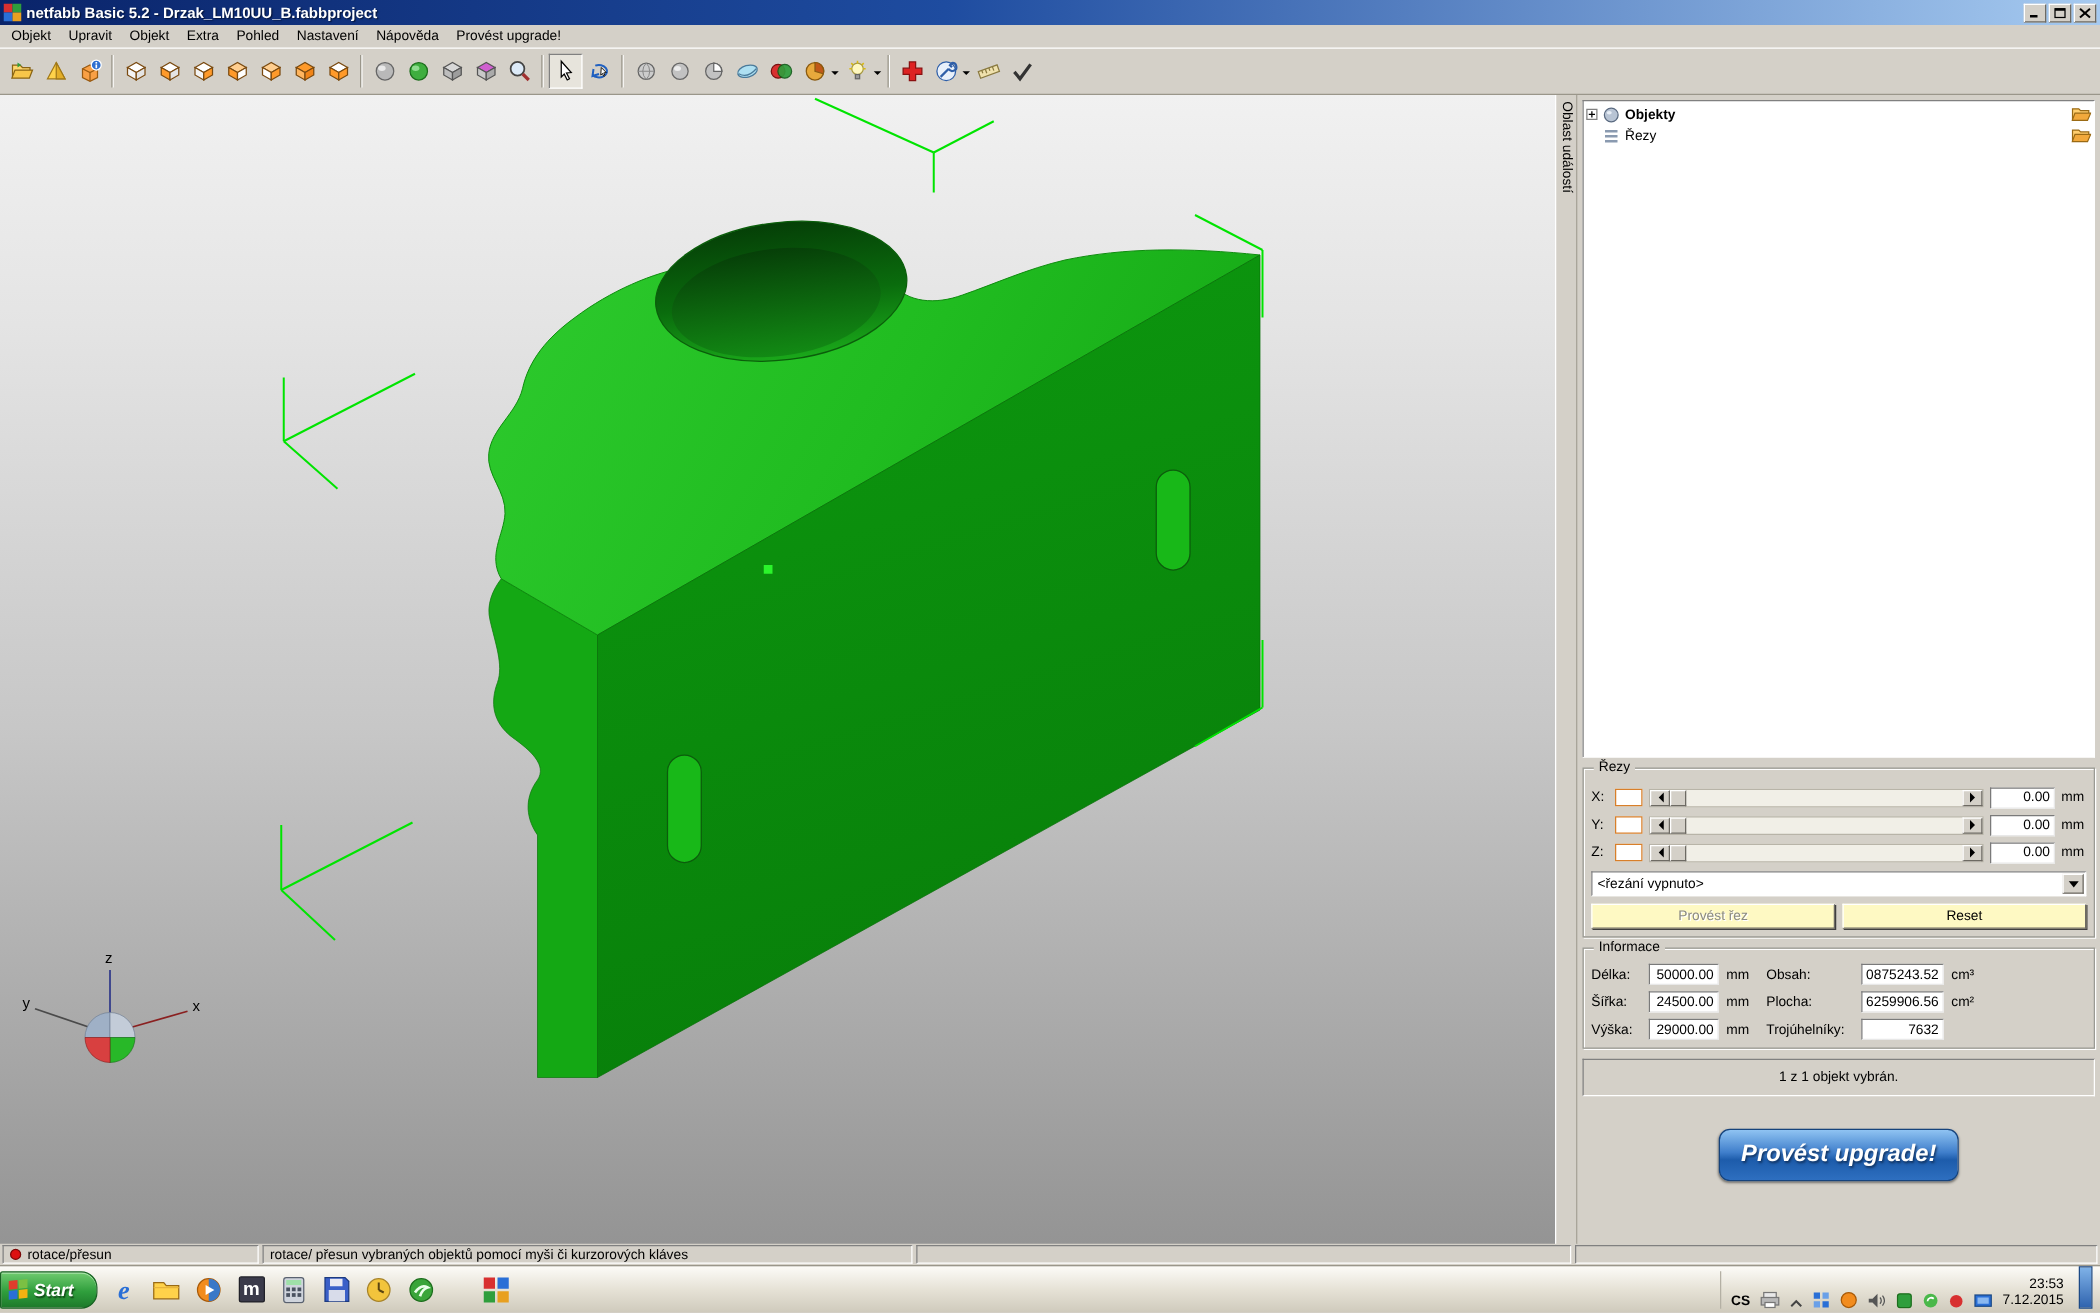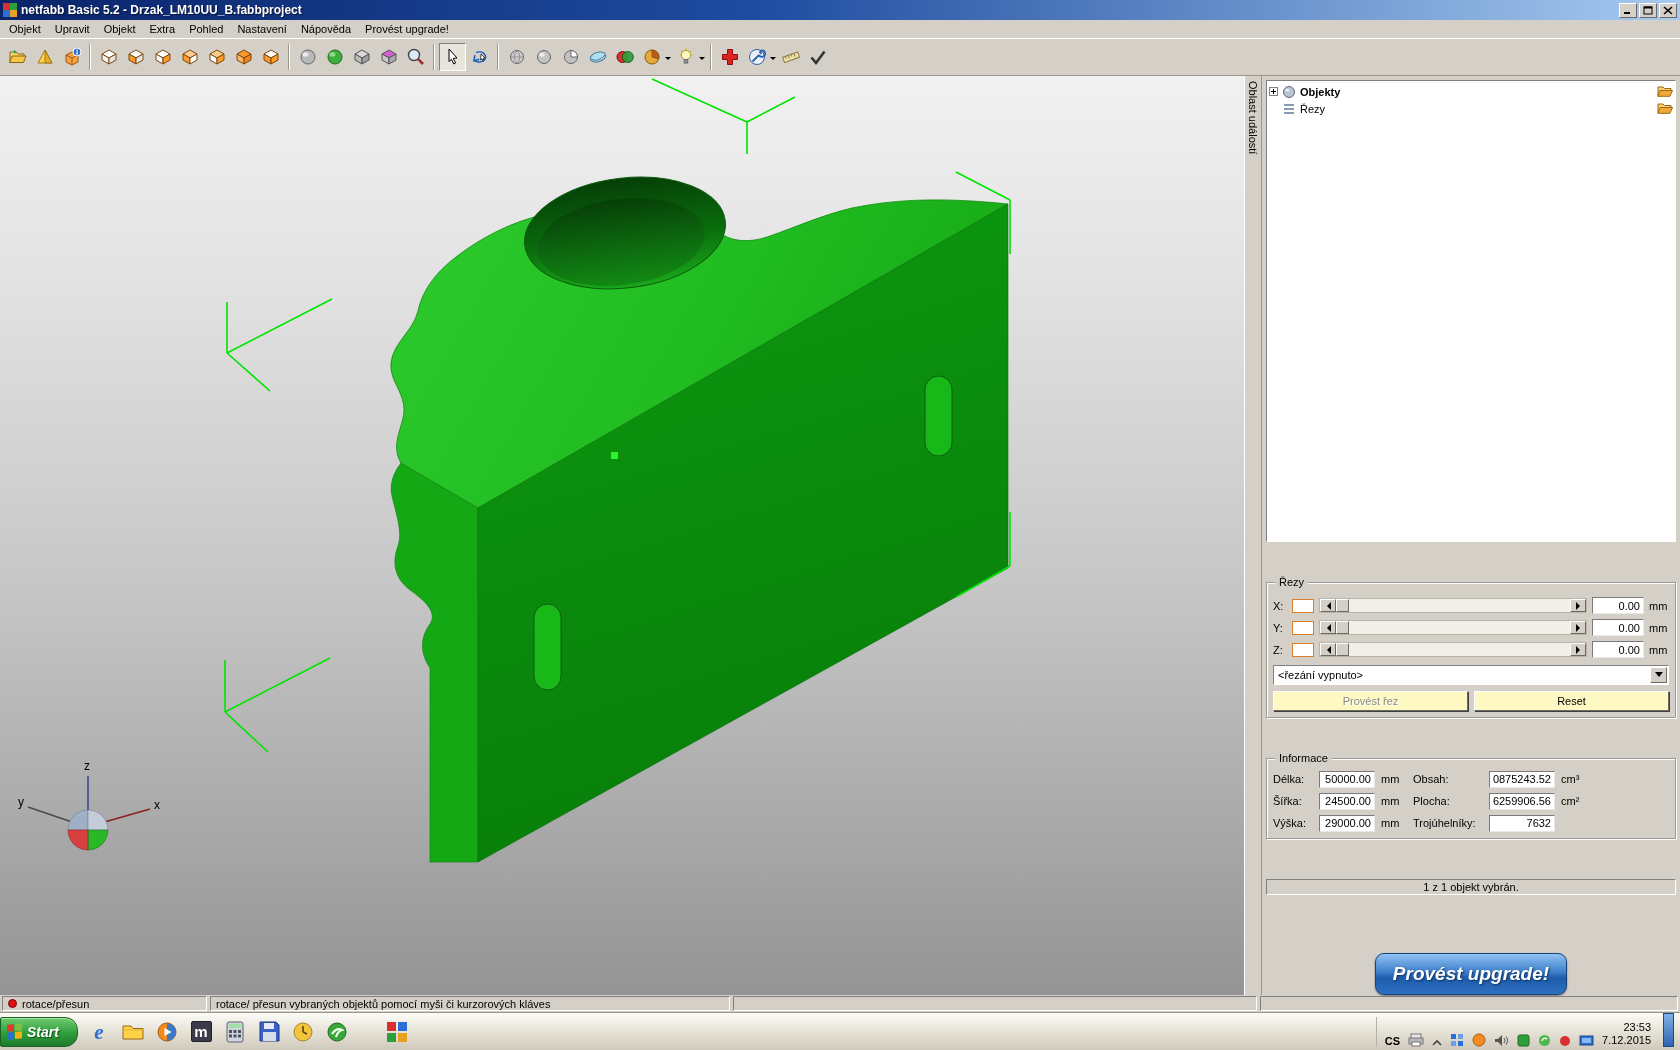--- a/index.html
+++ b/index.html
@@ -33,21 +33,21 @@
   
   .main { display:flex; height:919px; }
   .viewport { width:1244px; height:919px; position:relative;
     background:linear-gradient(180deg,#f1f1f1 0%,#e4e4e4 20%,#c7c7c7 55%,#949494 100%); }
   .viewport svg { position:absolute; left:0; top:0; }
   .events-strip { width:18px; background:#d4d0c8; border-left:1px solid #ffffff; border-right:1px solid #9a968a;
     display:flex; justify-content:center; padding-top:5px; }
   .events-strip span { writing-mode:vertical-rl; font-size:11px; white-space:nowrap; }
 
   
-  .rightpanel { width:418px; background:#d4d0c8; padding:4px 4px 0 4px; display:flex; flex-direction:column;gap:32px; }
+  .rightpanel { width:418px; background:#d4d0c8; padding:4px 4px 0 4px; display:flex; flex-direction:column; }
   .treebox { height:526px; background:#fff; border:1px solid; border-color:#808080 #fff #fff #808080; padding:2px 2px; overflow:hidden; }
   .trow { display:flex; align-items:center; height:17px; gap:4px; }
   .trow .lbl-b { font-weight:bold; }
   .expander { width:9px; height:9px; background:#fff; border:1px solid #808080; position:relative; flex:none; }
   .expander::before, .expander::after { content:""; position:absolute; background:#000; }
   .expander::before { left:1px; right:1px; top:3px; height:1px; }
   .expander::after { top:1px; bottom:1px; left:3px; width:1px; }
   .spacer { flex:1; }
 
   .groupbox { position:relative; border:1px solid #9a9a94; box-shadow:inset 1px 1px 0 #ffffff, 1px 1px 0 #ffffff; margin-top:8px; padding:12px 6px 6px 6px; }
@@ -71,21 +71,21 @@
   .tri-d { width:0; height:0; border:4px solid transparent; border-top:5px solid #000; margin-top:4px; }
 
   .btnrow { display:flex; gap:6px; margin-top:6px; }
   .cbtn { flex:1; height:20px; background:#fef9c3; border:1px solid; border-color:#fff #6d6a63 #6d6a63 #fff; box-shadow:1px 1px 0 #404040; display:flex; align-items:center; justify-content:center; font-size:11px; }
   .cbtn.disabled { color:#8a8a84; text-shadow:1px 1px 0 #fff; }
 
   .info-grid { display:grid; grid-template-columns:40px 56px 26px 70px 66px 28px; column-gap:6px; row-gap:5px; align-items:center; }
   .ifield { height:17px; text-align:right; padding-right:3px; width:100%; }
   .ilabel { text-align:left; }
 
-  .selbar { margin-top:8px; height:18px; border:1px solid; border-color:#808080 #fff #fff #808080; display:flex; align-items:center; justify-content:center; }
+  .selbar { margin-top:8px; height:30px; border:1px solid; border-color:#808080 #fff #fff #808080; display:flex; align-items:center; justify-content:center; }
 
   .upgrade-wrap { display:flex; justify-content:center; margin-top:26px; }
   .upgrade-btn { width:192px; height:42px; border-radius:9px; border:1px solid #16437c;
     background:linear-gradient(180deg,#8fc3f2 0%,#3f7ecb 45%,#1d5cab 60%,#2e6fc0 100%);
     color:#fff; font-style:italic; font-weight:bold; font-size:19px; font-family:"Liberation Sans",sans-serif;
     display:flex; align-items:center; justify-content:center; text-shadow:1px 1px 2px #10315e; box-shadow:0 1px 2px rgba(0,0,0,.45); }
 
   
   .statusbar { height:17px; display:flex; gap:3px; padding:1px 2px; background:#d4d0c8; align-items:stretch; }
   .seg { border:1px solid; border-color:#808080 #fff #fff #808080; display:flex; align-items:center; padding:0 5px; gap:5px; white-space:nowrap; overflow:hidden; }

